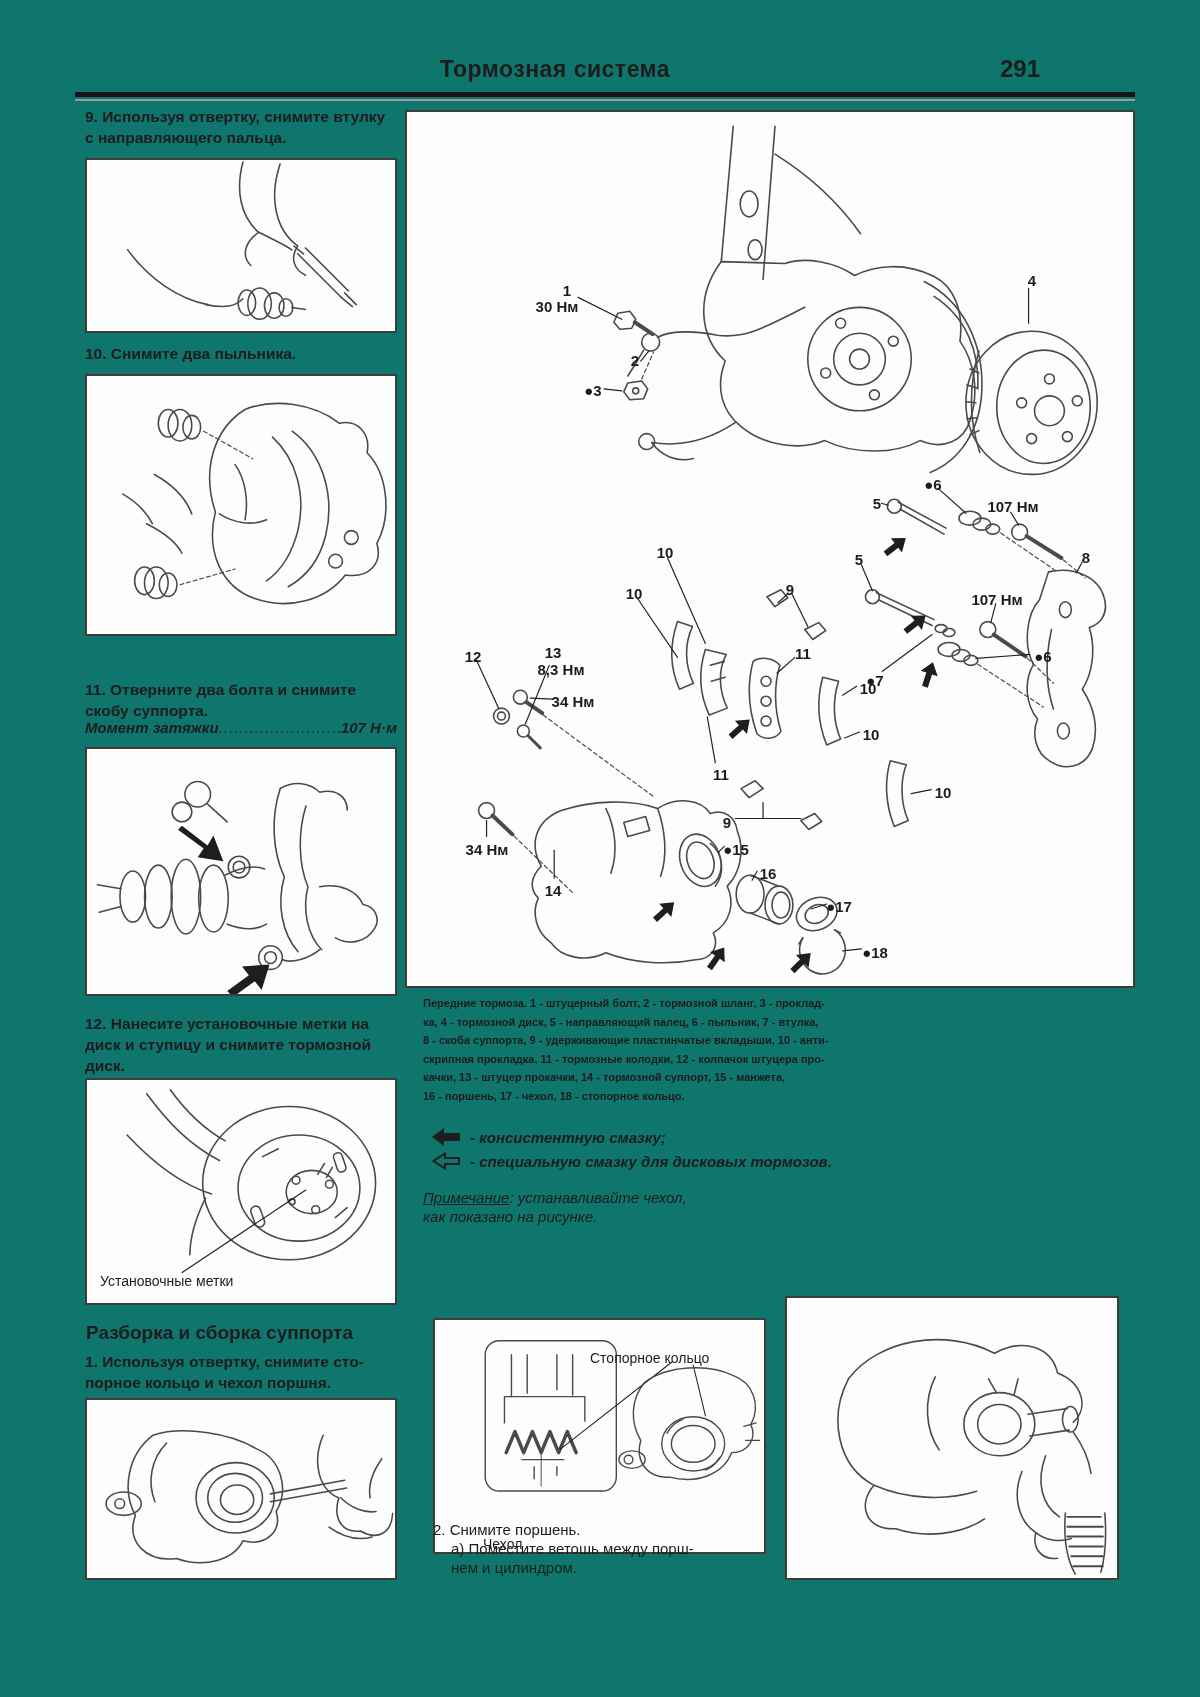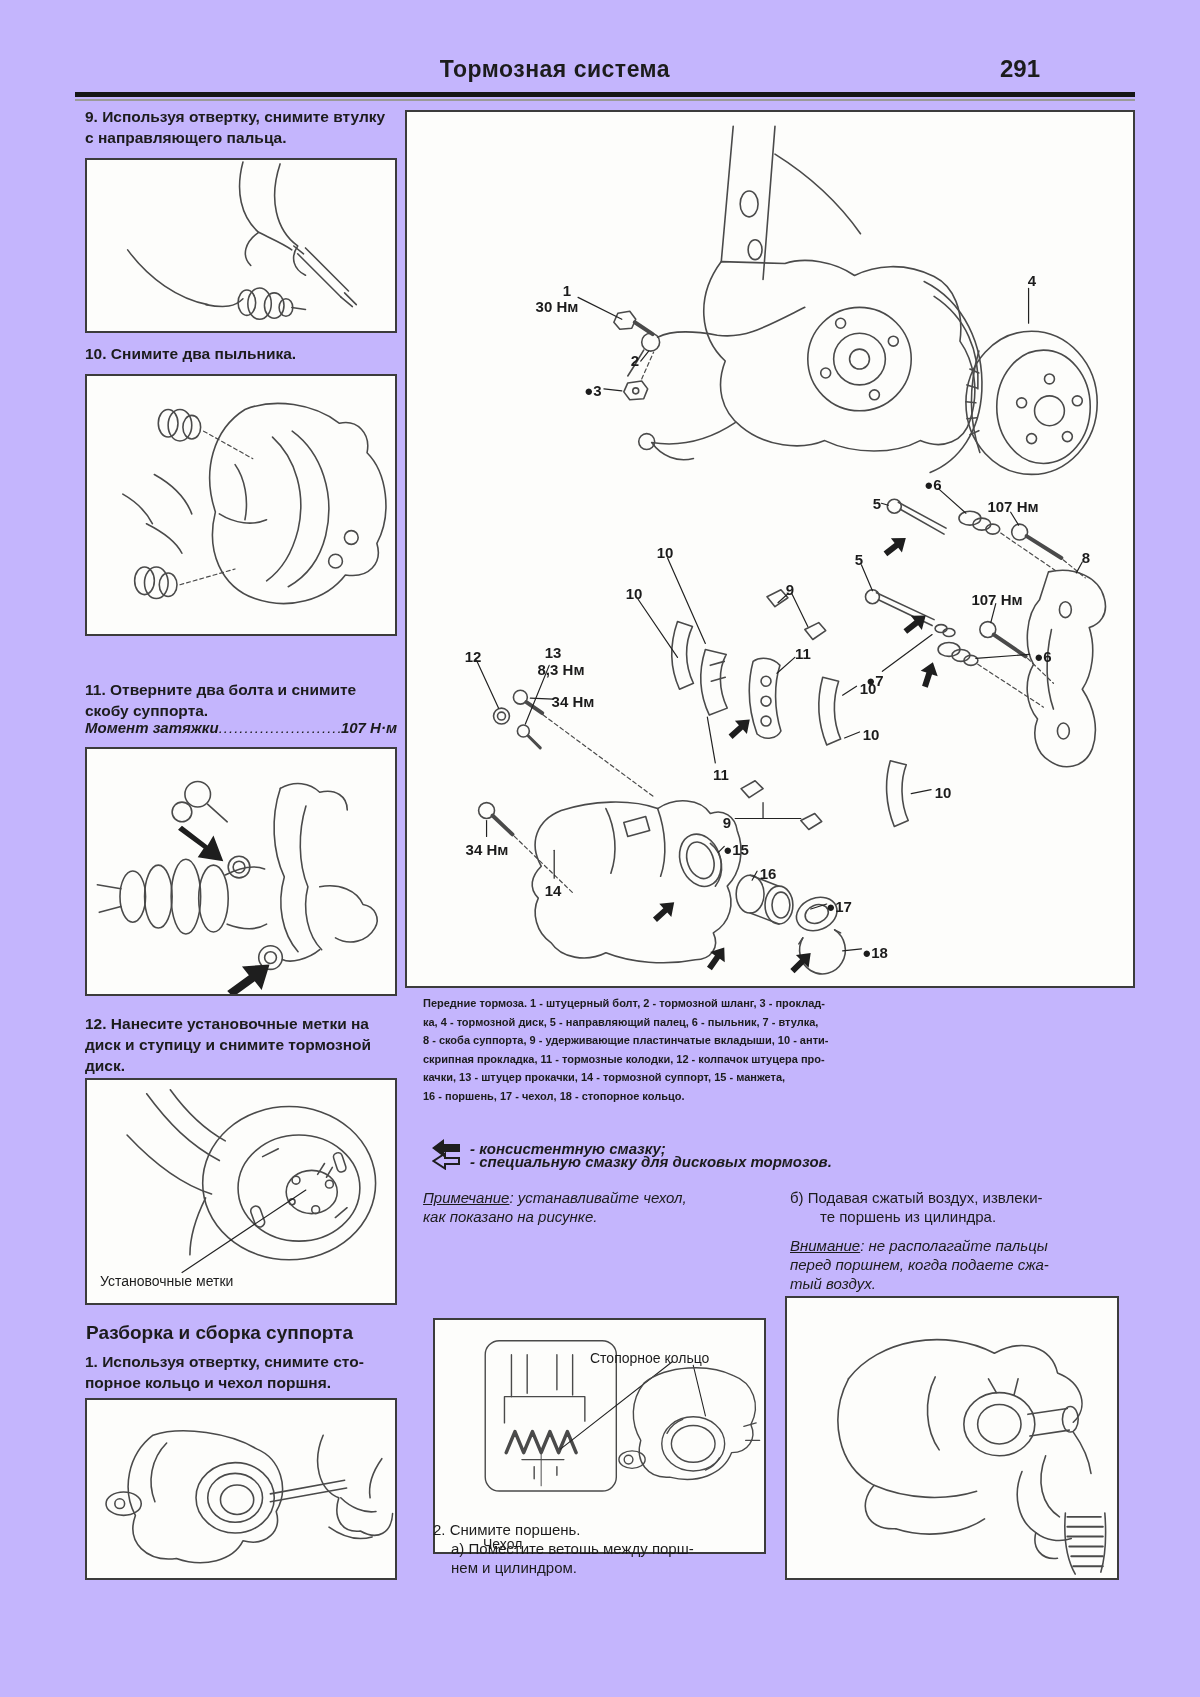--- a/index.html
+++ b/index.html
@@ -1,16 +1,16 @@
 <!DOCTYPE html>
 <html><head>
 <meta charset="utf-8">
 <style>
   html,body{margin:0;padding:0;background:#e8e8e6;}
-  .page{position:relative;width:1200px;height:1697px;background:#c4b5fd;margin:0 auto;
+  .page{position:relative;width:1200px;height:1697px;background:#0f766e;margin:0 auto;
         font-family:"Liberation Sans","DejaVu Sans",sans-serif;color:#1c1c1c;overflow:hidden;}
   .abs{position:absolute;}
   .hdr-title{font-size:23px;font-weight:700;text-align:center;letter-spacing:.5px;}
   .hdr-num{font-size:24px;font-weight:700;text-align:right;}
   .rule-thick{background:#161616;height:5px;}
   .rule-thin{background:#9b9b98;height:2px;}
   .step{font-size:15.5px;font-weight:700;line-height:1.36;text-align:justify;}
   .step div:last-child{text-align:left;}
   .torque{font-size:15px;font-weight:600;font-style:italic;display:flex;align-items:baseline;width:312px;}
   .torque .dots{flex:1;overflow:hidden;white-space:nowrap;letter-spacing:1px;font-weight:400;}
@@ -368,21 +368,21 @@
   <div class="abs cap" style="left:423px;top:994px;width:704px;">
       <div>Передние тормоза. 1 - штуцерный болт, 2 - тормозной шланг, 3 - проклад-</div>
       <div>ка, 4 - тормозной диск, 5 - направляющий палец, 6 - пыльник, 7 - втулка,</div>
       <div>8 - скоба суппорта, 9 - удерживающие пластинчатые вкладыши, 10 - анти-</div>
       <div>скрипная прокладка, 11 - тормозные колодки, 12 - колпачок штуцера про-</div>
       <div>качки, 13 - штуцер прокачки, 14 - тормозной суппорт, 15 - манжета,</div>
       <div>16 - поршень, 17 - чехол, 18 - стопорное кольцо.</div>
     </div>
 
 
-  <div class="abs legend-row" style="left:432px;top:1128px;margin-top:11px;">
+  <div class="abs legend-row" style="left:432px;top:1128px;">
     <svg width="28" height="18" viewBox="0 0 28 18">
         <path d="M28,5 L12,5 L12,0 L0,9 L12,18 L12,13 L28,13 Z" fill="#1e1e1e"></path>
       </svg>
     <span>- консистентную смазку;</span>
   </div>
   <div class="abs legend-row" style="left:432px;top:1152px;">
     <svg width="28" height="18" viewBox="0 0 28 18">
         <path d="M27,6 L13,6 L13,1.5 L1.5,9 L13,16.5 L13,12 L27,12 Z" fill="none" stroke="#1e1e1e" stroke-width="2"></path>
       </svg>
     <span>- специальную смазку для дисковых тормозов.</span>
@@ -413,29 +413,20 @@
     <div class="abs figlab" style="left:155px;top:30px;">Стопорное кольцо</div>
     <div class="abs figlab" style="left:48px;top:192px;margin-top:24px;">Чехол</div>
   </div>
 
   <div class="abs plain" style="left:433px;top:1520px;width:340px;">
     <div>2. Снимите поршень.</div>
     <div class="ind">а) Поместите ветошь между порш-</div>
     <div class="ind">нем и цилиндром.</div>
   </div>
 
-  <div class="abs plain" style="left:790px;top:1188px;width:345px;">
-    <div>б) Подавая сжатый воздух, извлеки-</div>
-    <div class="ind2">те поршень из цилиндра.</div>
-  </div>
-  <div class="abs ital" style="left:790px;top:1236px;width:345px;">
-    <div><span class="nlab">Внимание</span><span>: не располагайте пальцы</span></div>
-    <div>перед поршнем, когда подаете сжа-</div>
-    <div>тый воздух.</div>
-  </div>
 
   <div class="abs figbox" style="left:785px;top:1296px;width:334px;height:284px;">
     <svg viewBox="0 0 334 284" class="sketch">
       <path d="M62,82 C42,120 50,170 88,190 C70,210 80,236 110,234"></path>
       <path d="M62,82 C92,42 160,30 210,56 C240,40 268,50 274,76 C300,86 306,112 290,126"></path>
       <path d="M88,190 C120,204 160,206 192,196"></path>
       <path d="M110,234 C140,244 176,240 200,224"></path>
       <path d="M150,80 C138,104 140,134 154,154"></path>
       <ellipse cx="215" cy="128" rx="36" ry="32"></ellipse>
       <ellipse cx="215" cy="128" rx="22" ry="20"></ellipse>

